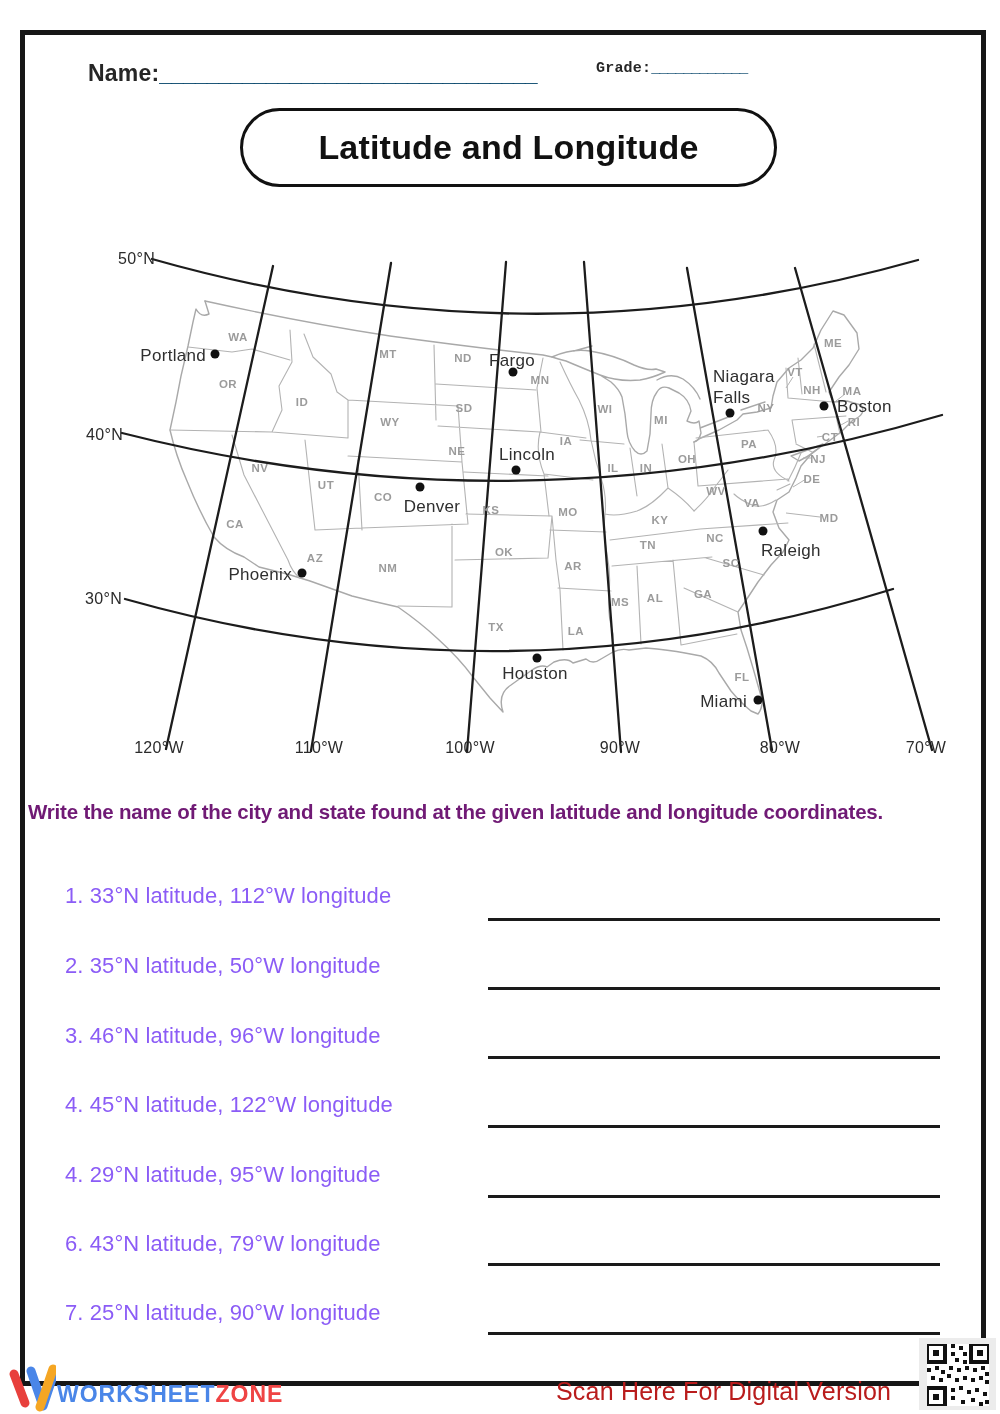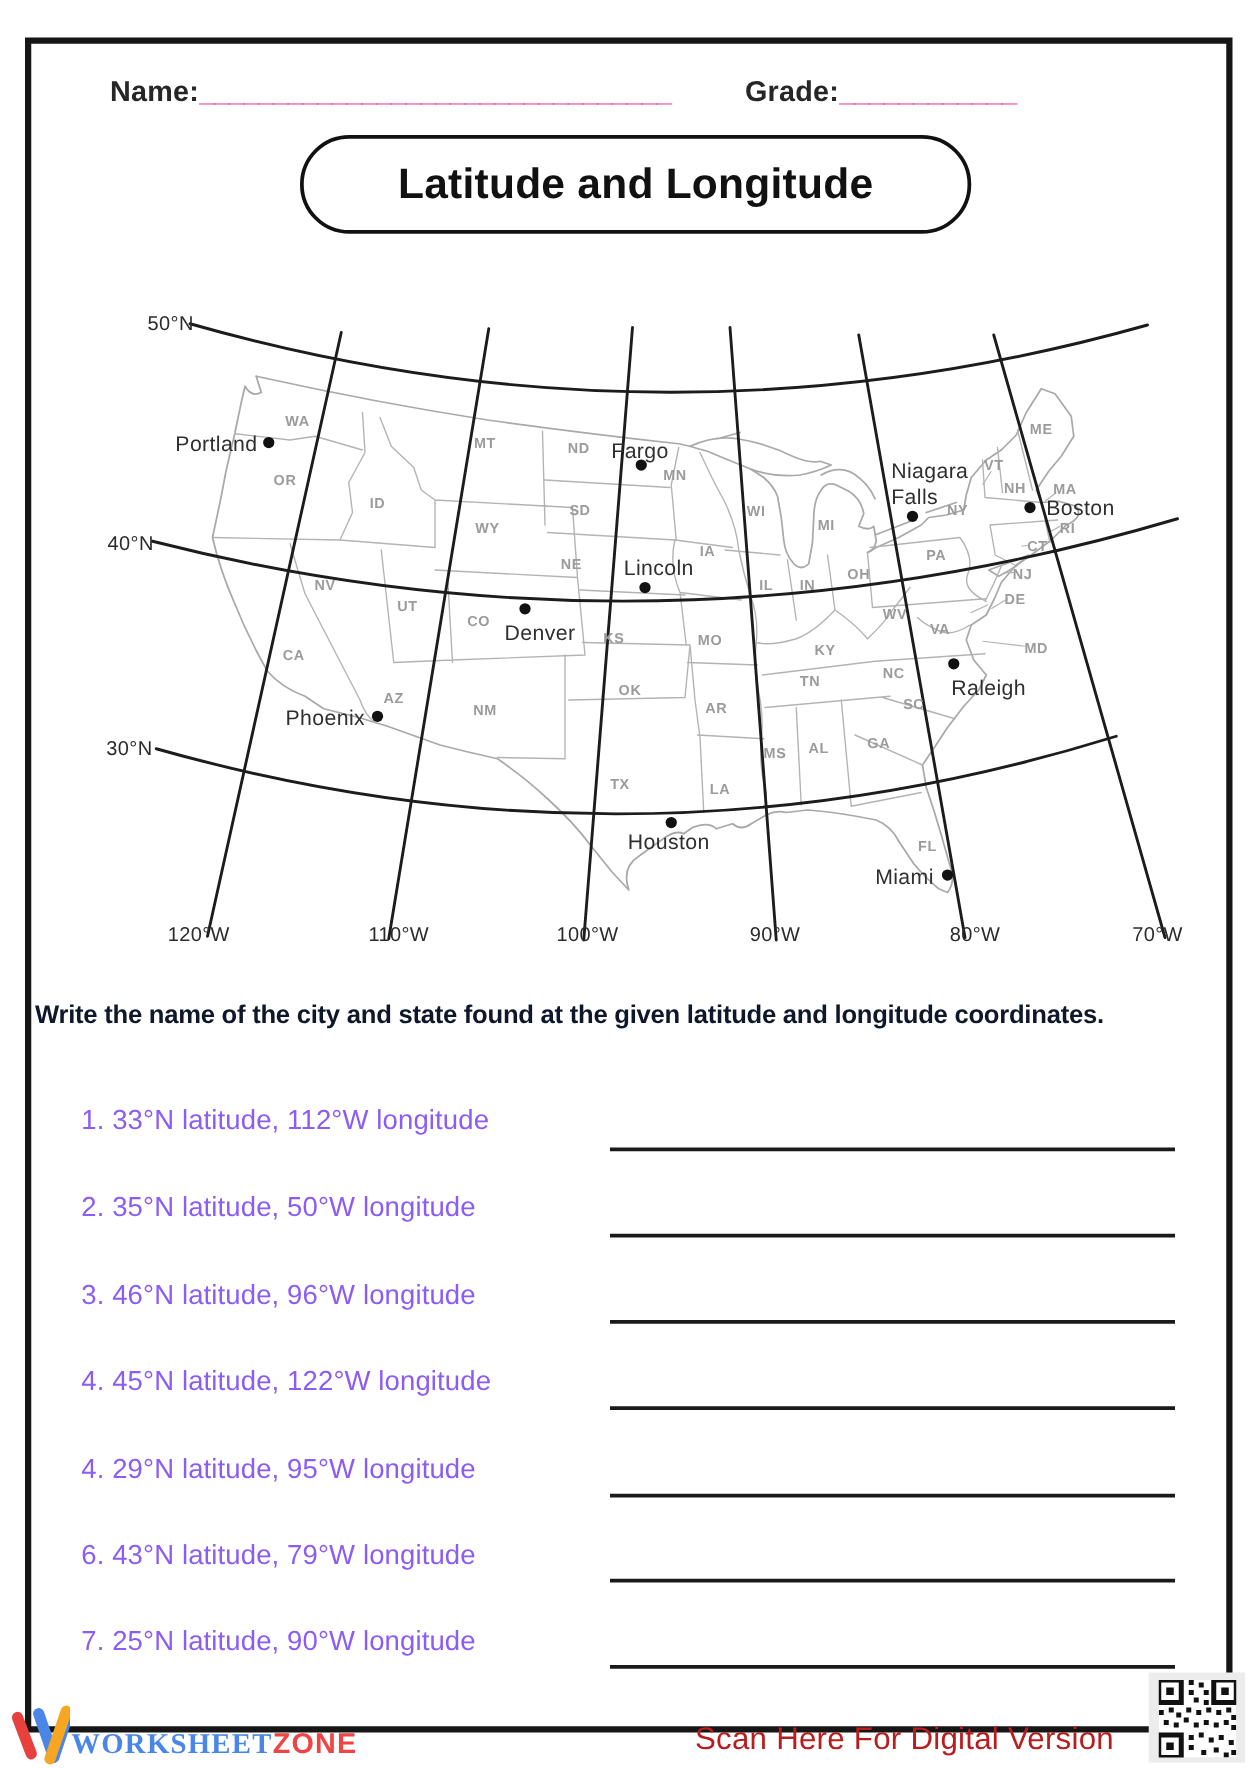--- a/index.html
+++ b/index.html
@@ -8,40 +8,40 @@
     font-family:"Liberation Sans",sans-serif;color:#222;overflow:hidden;
   }
   .abs{position:absolute;}
   
   .frame{
     left:20px;top:30px;width:966px;height:1356px;
     border:5px solid #161616;box-sizing:border-box;background:#fff;
   }
   
   .name-row{left:88px;top:60px;font-size:23px;font-weight:bold;color:#262626;letter-spacing:.2px;white-space:nowrap;}
-  .grade-row{left:596px;top:60px;font-size:23px;font-weight:bold;color:#262626;letter-spacing:.2px;white-space:nowrap;}
-  .blank{font-weight:bold;color:#ec4899;letter-spacing:-1px;}
+  .grade-row{left:596px;top:60px;font-size:15px;font-weight:bold;color:#262626;letter-spacing:.2px;white-space:nowrap;font-family:Liberation Mono, monospace;}
+  .blank{font-weight:bold;color:#0c4a6e;letter-spacing:-1px;}
   .title-box{
     left:240px;top:108px;width:537px;height:79px;box-sizing:border-box;
     border:3px solid #111;border-radius:40px;background:#fff;
     display:flex;align-items:center;justify-content:center;
   }
   .title-box span{font-size:34px;font-weight:bold;color:#111;letter-spacing:.2px;}
   
   #map{left:0;top:230px;width:1000px;height:540px;}
   .coast{fill:none;stroke:#a9a9a9;stroke-width:1.4;stroke-linejoin:round;stroke-linecap:round;}
   .stateline{fill:none;stroke:#b3b3b3;stroke-width:1.1;stroke-linejoin:round;stroke-linecap:round;}
   .leader{fill:none;stroke:#b3b3b3;stroke-width:1;}
   .grat{fill:none;stroke:#1c1c1c;stroke-width:2.3;stroke-linecap:round;}
   text.state{font-size:11.5px;font-weight:bold;fill:#9b9b9b;letter-spacing:.5px;}
   text.city{font-size:17px;fill:#2f2f2f;letter-spacing:.3px;}
   text.grat-label{font-size:16px;fill:#2b2b2b;letter-spacing:.3px;}
   circle.dot{fill:#111;}
   
-  .instruction{left:28px;top:800px;width:950px;font-size:20.5px;font-weight:bold;color:#0f172a;letter-spacing:-0.2px;white-space:nowrap;}
+  .instruction{left:28px;top:800px;width:950px;font-size:20.5px;font-weight:bold;color:#701a75;letter-spacing:-0.2px;white-space:nowrap;}
   .q-text{left:65px;font-size:22px;color:#8b5cf6;letter-spacing:.1px;white-space:nowrap;}
   .ans-line{left:488px;width:452px;height:3px;background:#1a1a1a;}
   
   .brand-text{left:57px;top:1381px;font-size:23px;font-weight:bold;letter-spacing:1px;white-space:nowrap;}
   .scan-text{left:556px;top:1377px;font-size:25px;color:#b91c1c;letter-spacing:.2px;white-space:nowrap;}
   .qr-bg{left:919px;top:1338px;width:77px;height:72px;background:#ececec;}
   #qr{left:927px;top:1344px;}
   #logo{left:4px;top:1362px;}
 </style>
 </head>
@@ -238,21 +238,21 @@
 
 <div class="abs q-text" style="top:1300px">7. 25°N latitude, 90°W longitude</div>
 <div class="abs ans-line" style="top:1332px"></div>
 
 <svg id="logo" class="abs" width="52" height="52" viewBox="0 0 52 52">
   <path d="M10,12 L21,41" stroke="#e8403c" stroke-width="9" stroke-linecap="round" fill="none"></path>
   <path d="M27,9 L39,44 L50,11" stroke="#4a86e8" stroke-width="9" stroke-linecap="round" stroke-linejoin="round" fill="none"></path>
   <path d="M49,7 L36,45" stroke="#f5a623" stroke-width="9" stroke-linecap="round" fill="none"></path>
 </svg>
 <div class="abs brand-text">
-  <span id="brand1" style="color: rgb(74, 134, 232); font-family: Liberation Serif, serif;">WORKSHEET</span><span id="brand2" style="color: #ef4444;">ZONE</span>
+  <span id="brand1" style="color: rgb(74, 134, 232);">WORKSHEET</span><span id="brand2" style="color: #ef4444;">ZONE</span>
 </div>
 <div class="abs scan-text">Scan Here For Digital Version</div>
 <div class="abs qr-bg"></div>
 <svg id="qr" class="abs" width="62" height="62" viewBox="0 0 62 62">
   <rect x="0" y="0" width="62" height="62" fill="#fff"></rect>
   <g fill="#111">
     <rect x="0" y="0" width="18" height="18" fill="none" stroke="#111" stroke-width="4"></rect>
     <rect x="6" y="6" width="6" height="6"></rect>
     <rect x="44" y="0" width="18" height="18" fill="none" stroke="#111" stroke-width="4"></rect>
     <rect x="50" y="6" width="6" height="6"></rect>

